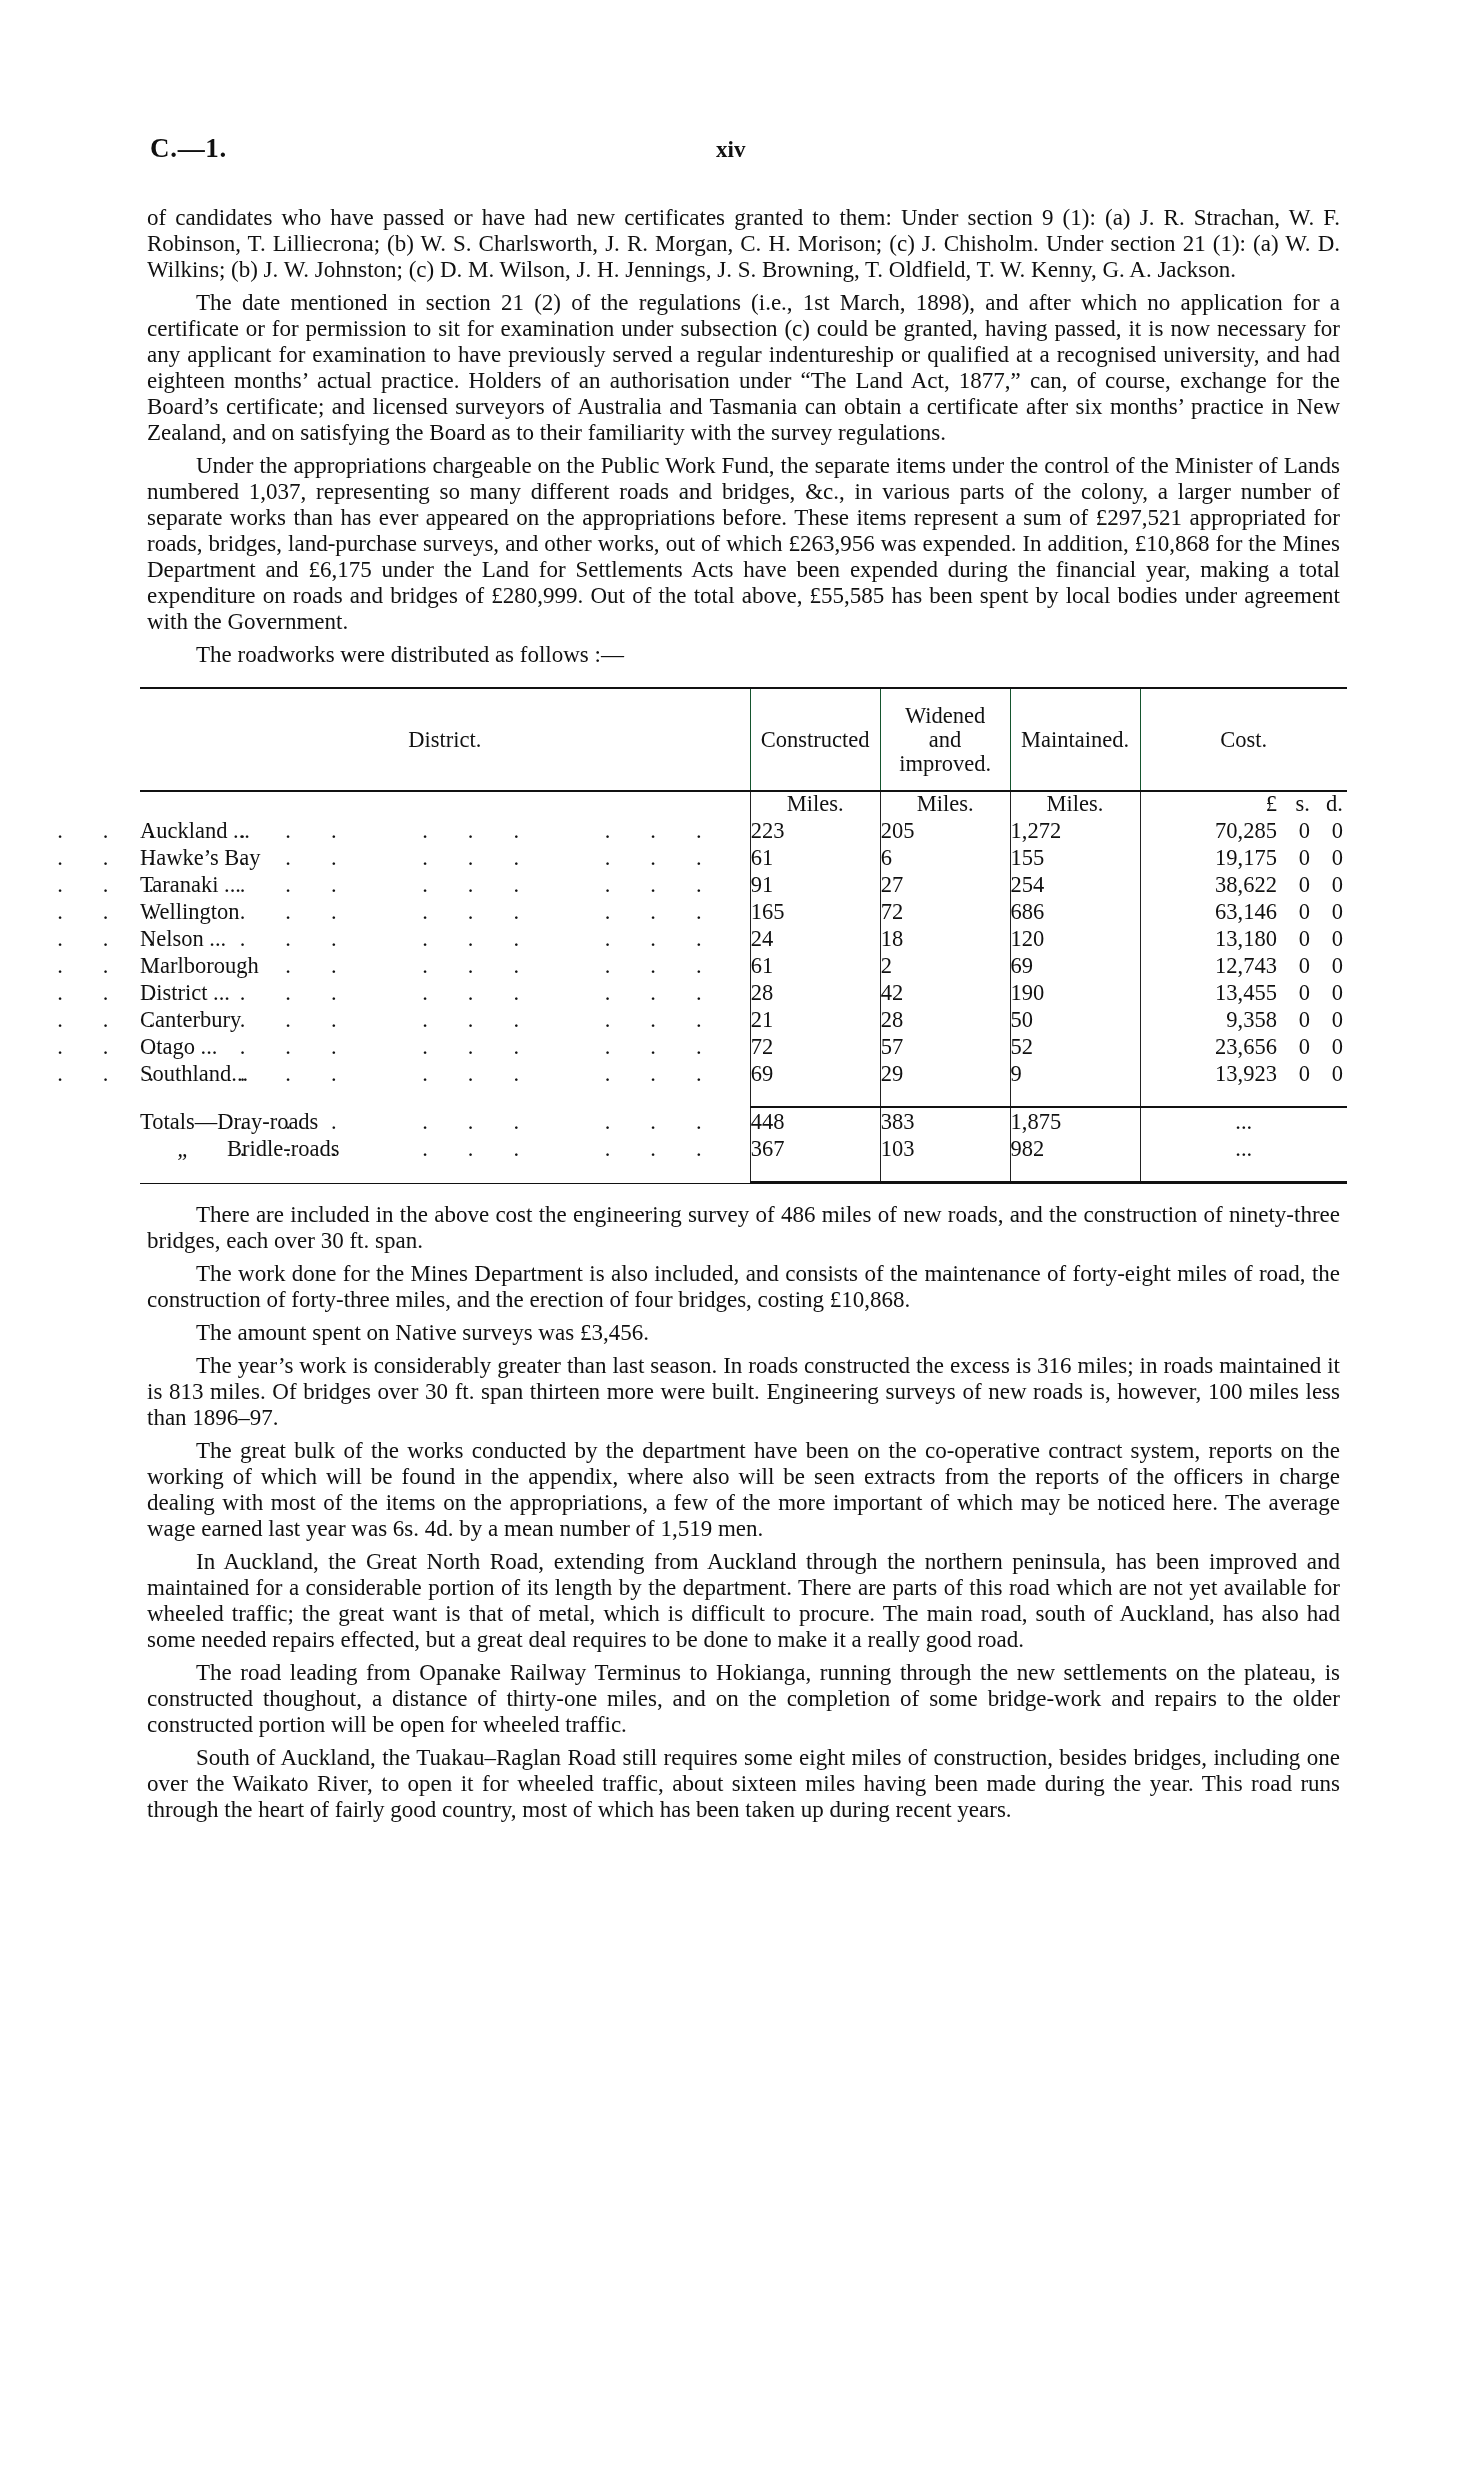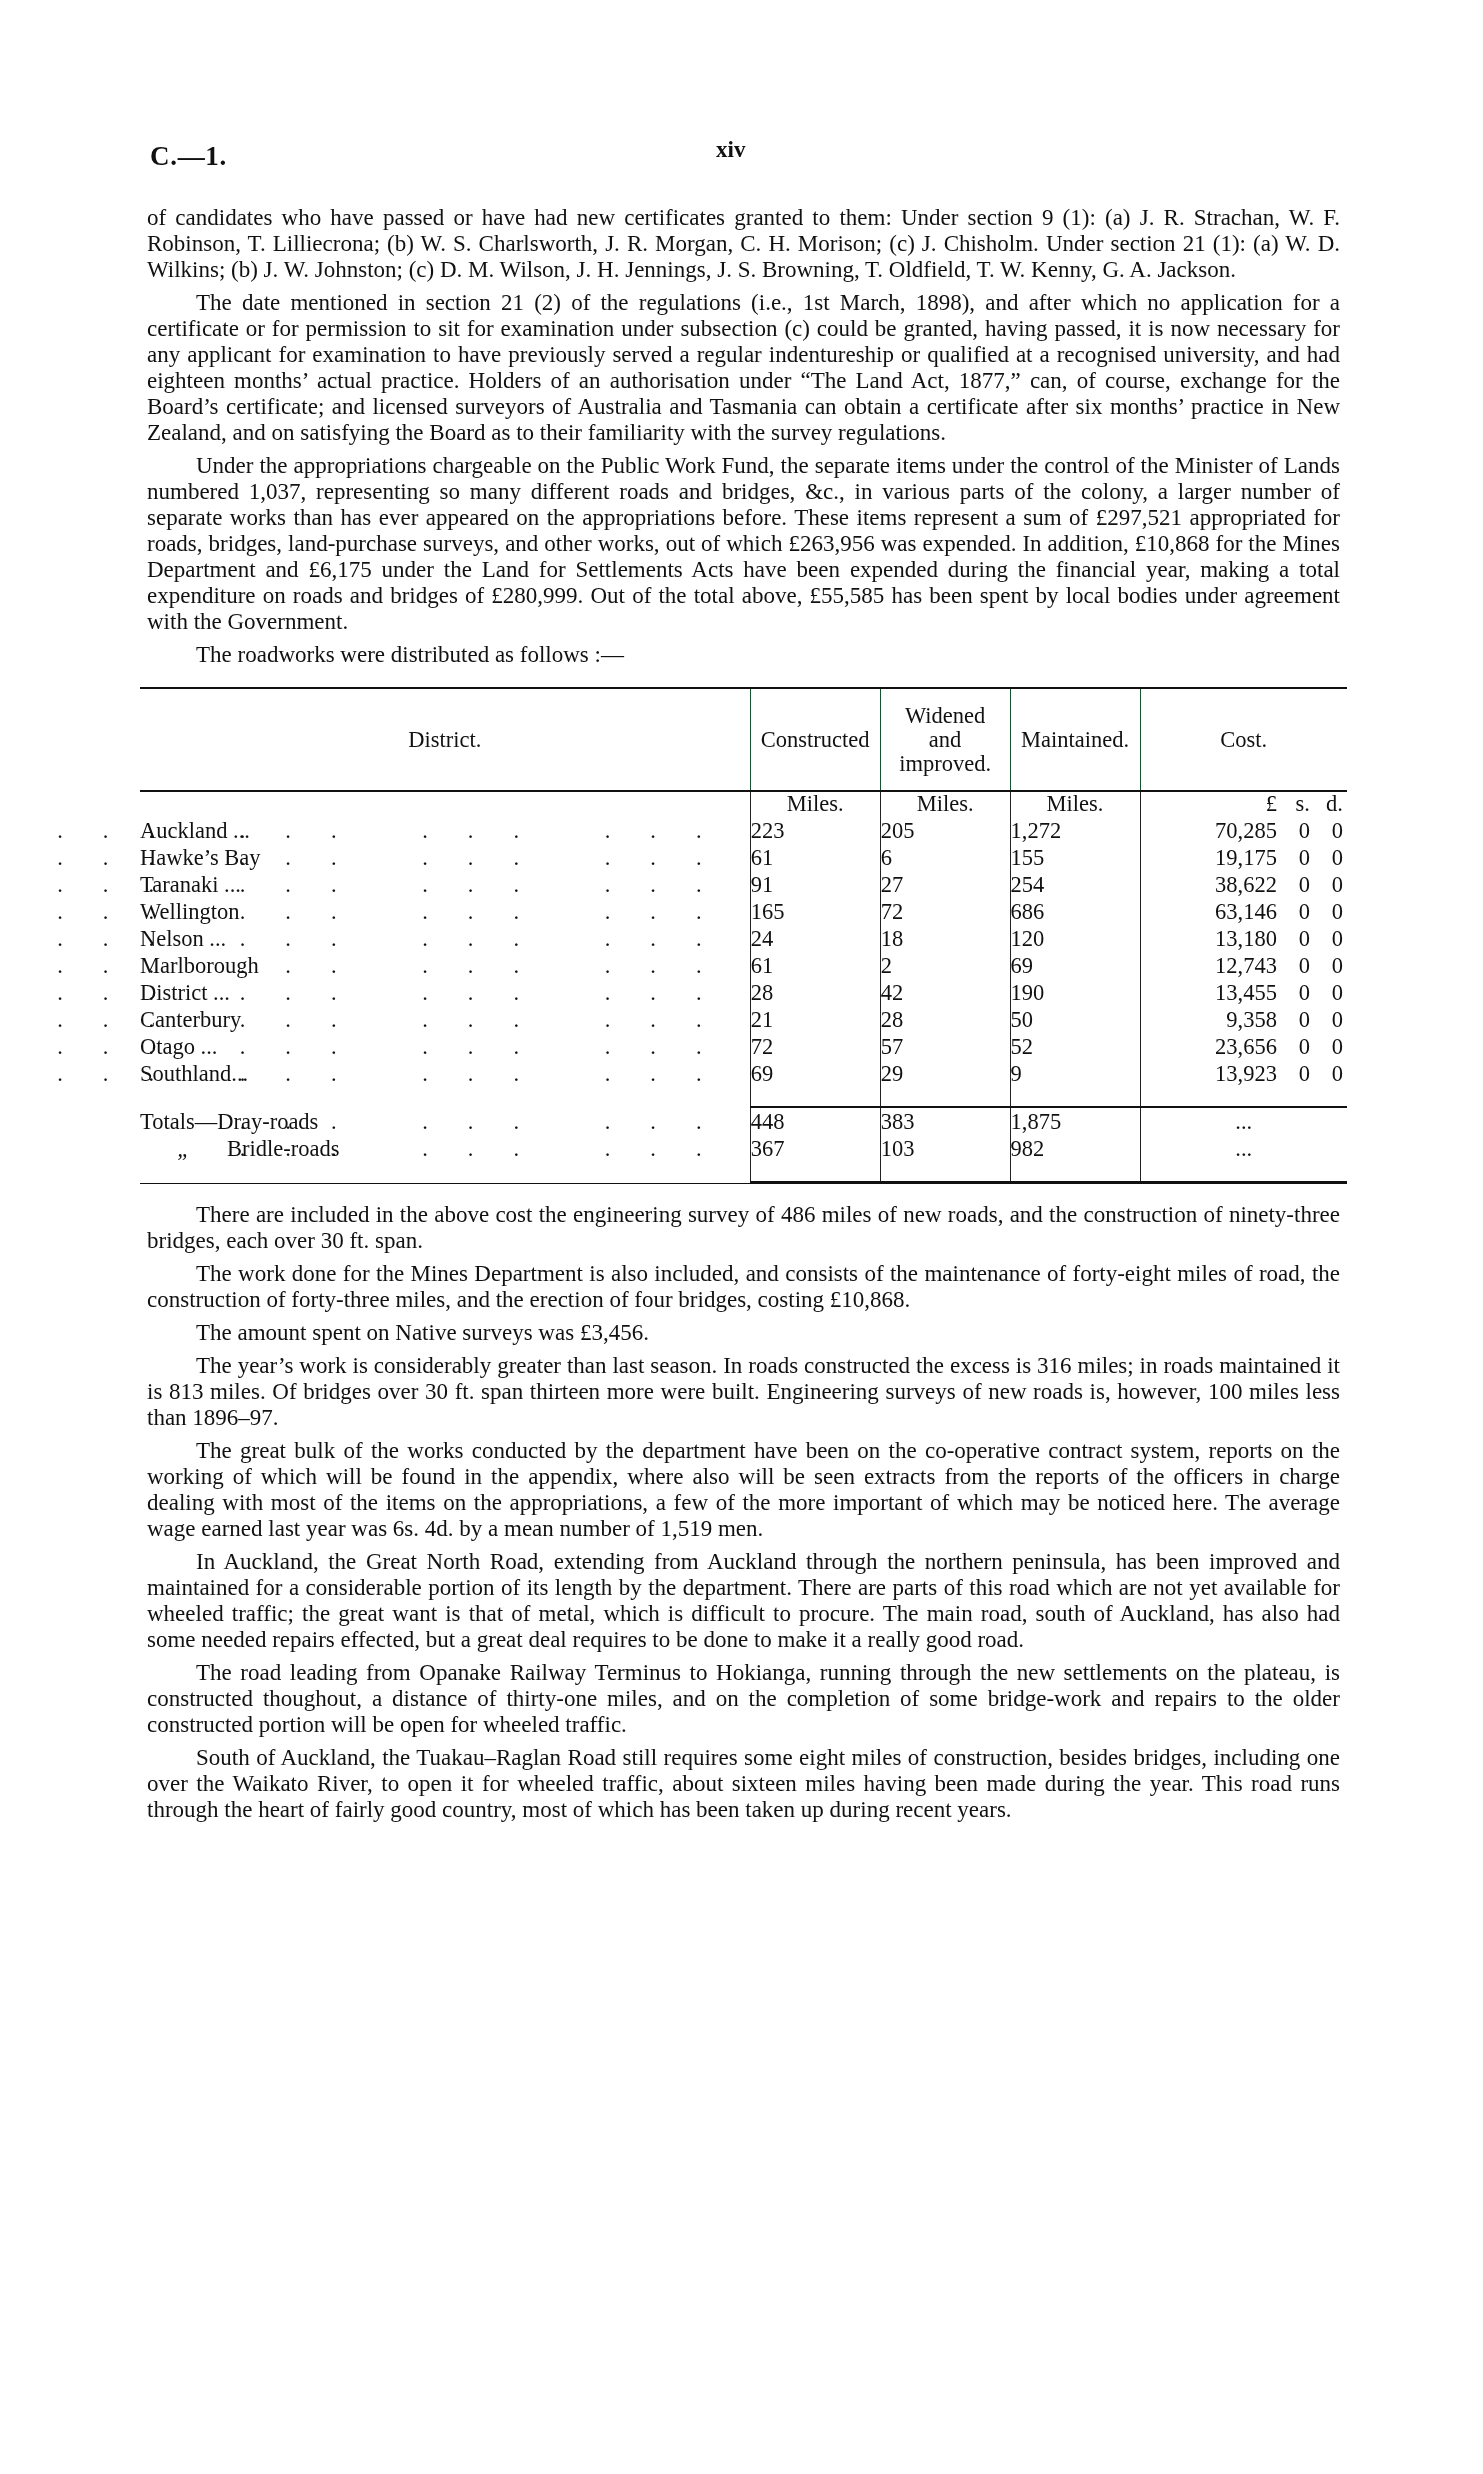--- a/index.html
+++ b/index.html
@@ -1,21 +1,21 @@
 <!DOCTYPE html>
 <html style="font-size:11px"><head>
 <meta charset="utf-8">
 <style>
   html, body { margin: 0; padding: 0; background: #ffffff; }
   body {
     width: 1483px; height: 2475px; position: relative; overflow: hidden;
     font-family: "Liberation Serif", "DejaVu Serif", serif; color: #111;
   }
   .page-header { position: absolute; top: 133px; left: 150px; width: 1201px; height: 34px; }
-  .doc-code { position: absolute; left: 0; top: 0; font-size: 27px; font-weight: bold; letter-spacing: 0.7px; margin-top: 8px; }
+  .doc-code { position: absolute; left: 0; top: 0; font-size: 27px; font-weight: bold; letter-spacing: 0.7px; }
   .page-num { position: absolute; left: 566px; top: 4.1px; font-size: 23px; font-weight: bold; }
 
   .body-text { position: absolute; left: 140px; top: 198px; width: 1207px; font-size: 23px; line-height: 26px; }
   .para { margin: 7px; text-align: justify; text-indent: 49px; }
   .para.no-indent { text-indent: 0; }
   .section-heading { text-align: center; font-variant: small-caps; font-size: 22.5px; margin: 12.3px 0 4.1px 0; letter-spacing: 0.7px; }
 
   .table-block { position: relative; width: 1207px; margin: 19px 0 18px 0; }
   .tbl-rule { height: 0; border-top: 2px solid #111; }
   .tbl-rule.bottom { border-top: 1.4px solid #111; }

